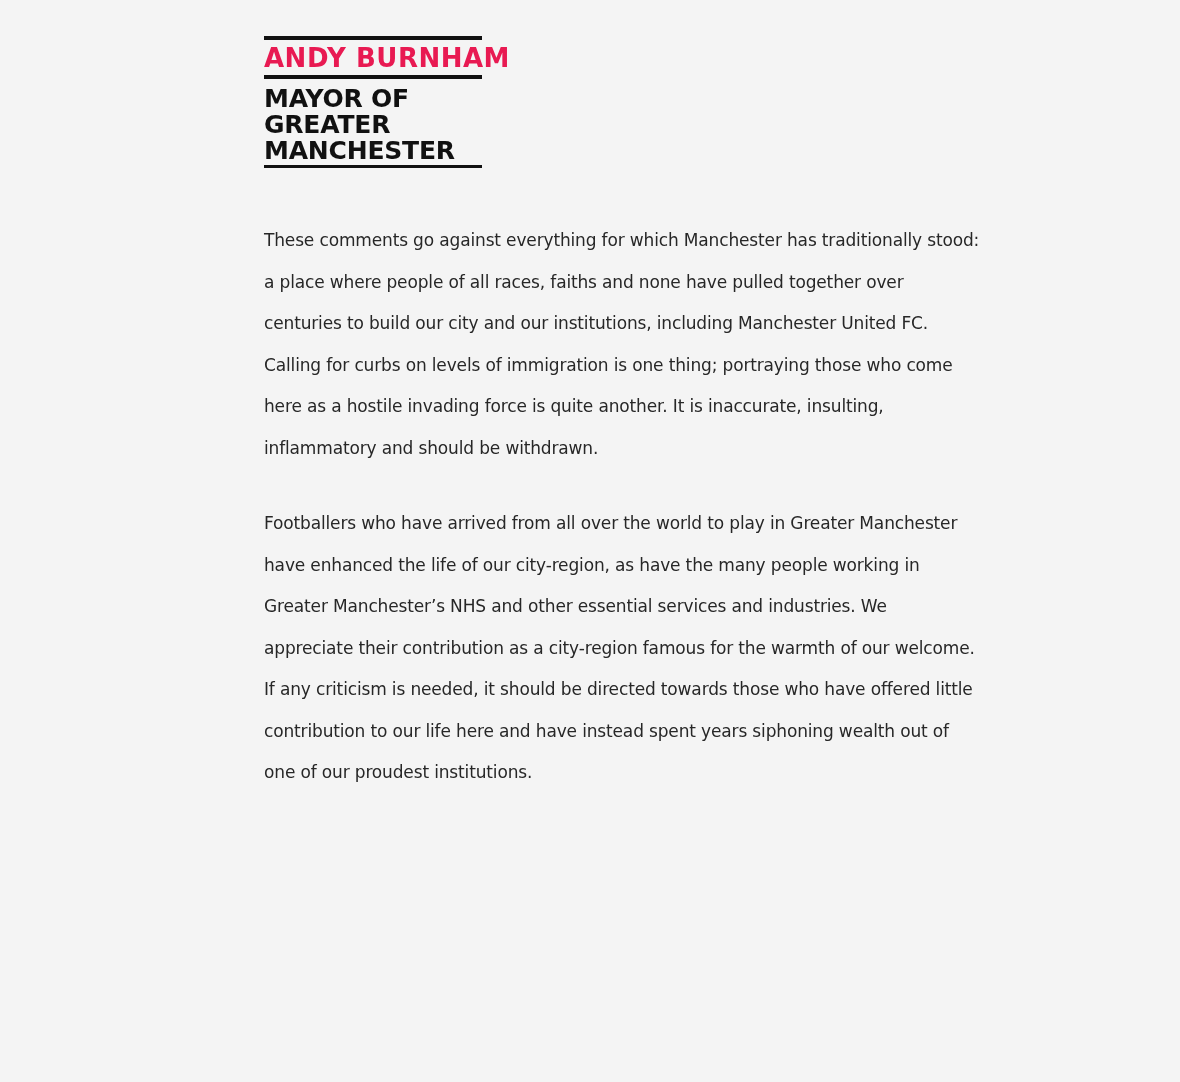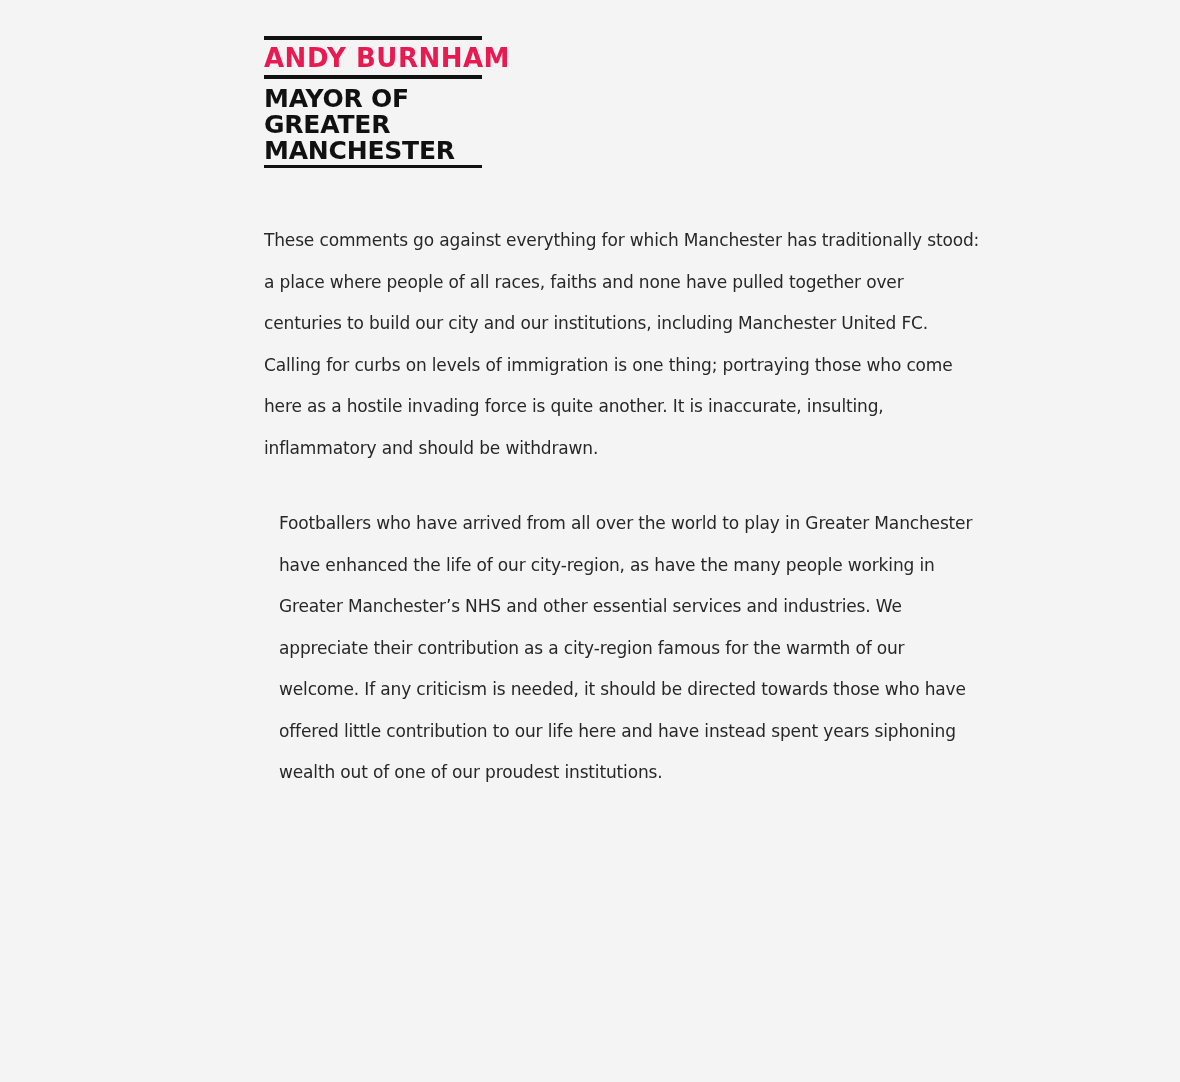--- a/index.html
+++ b/index.html
@@ -66,21 +66,20 @@
     margin: 0 0 34px 0;
     font-family: "DejaVu Sans", sans-serif;
     font-size: 17px;
     line-height: 41.5px;
     letter-spacing: -0.15px;
     color: #272727;
     font-weight: 400;
   }
   .body-copy p:last-child {
     margin-bottom: 0;
-    margin-left: 15px;
   }
 </style>
 </head>
 <body>
 
 <div class="page">
   <div class="statement">
 
     <div class="logo">
       <div class="logo-rule"></div>

